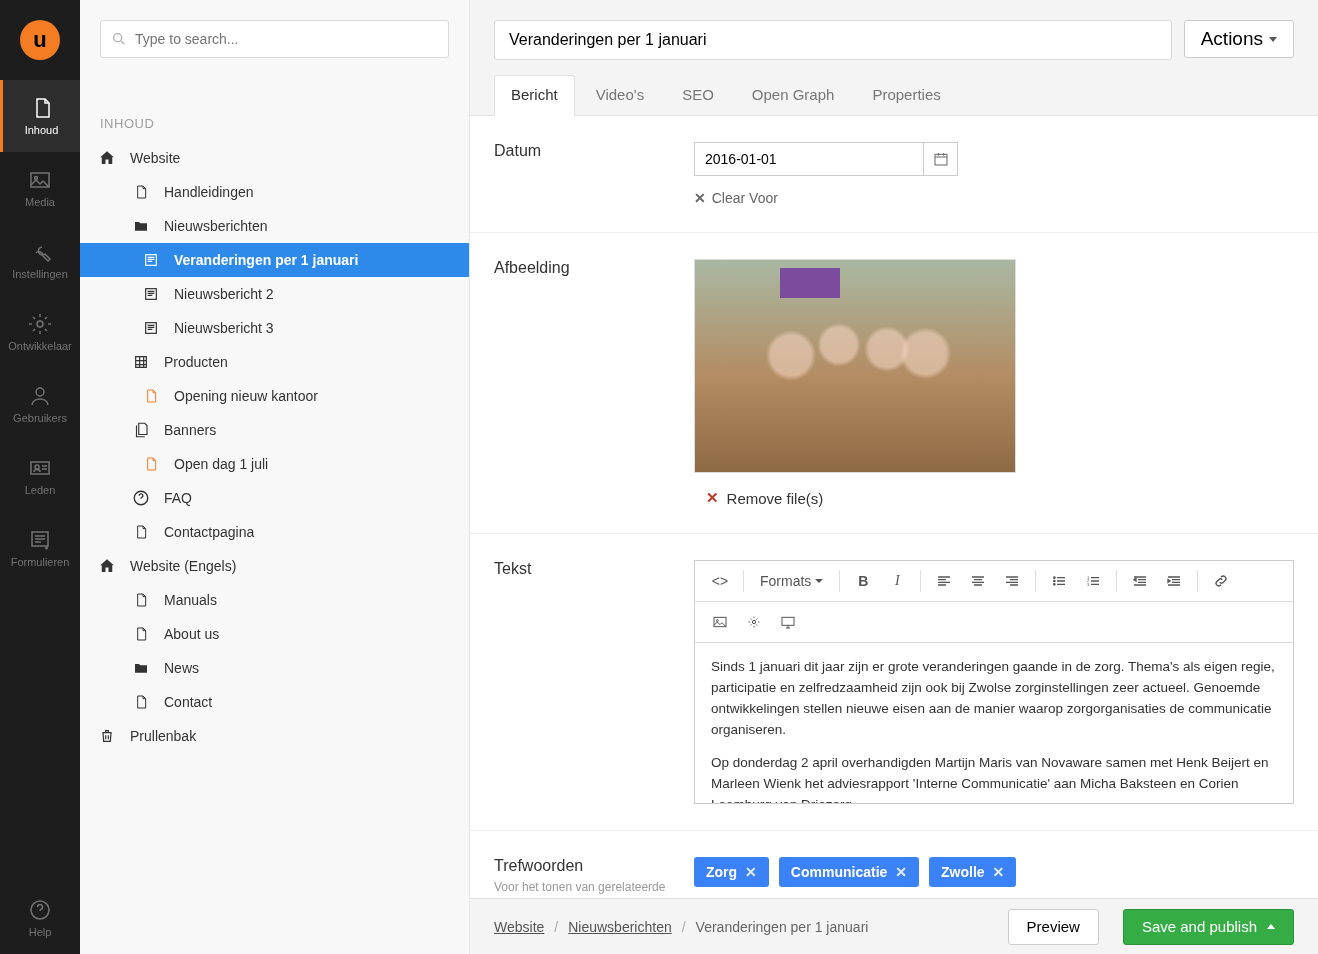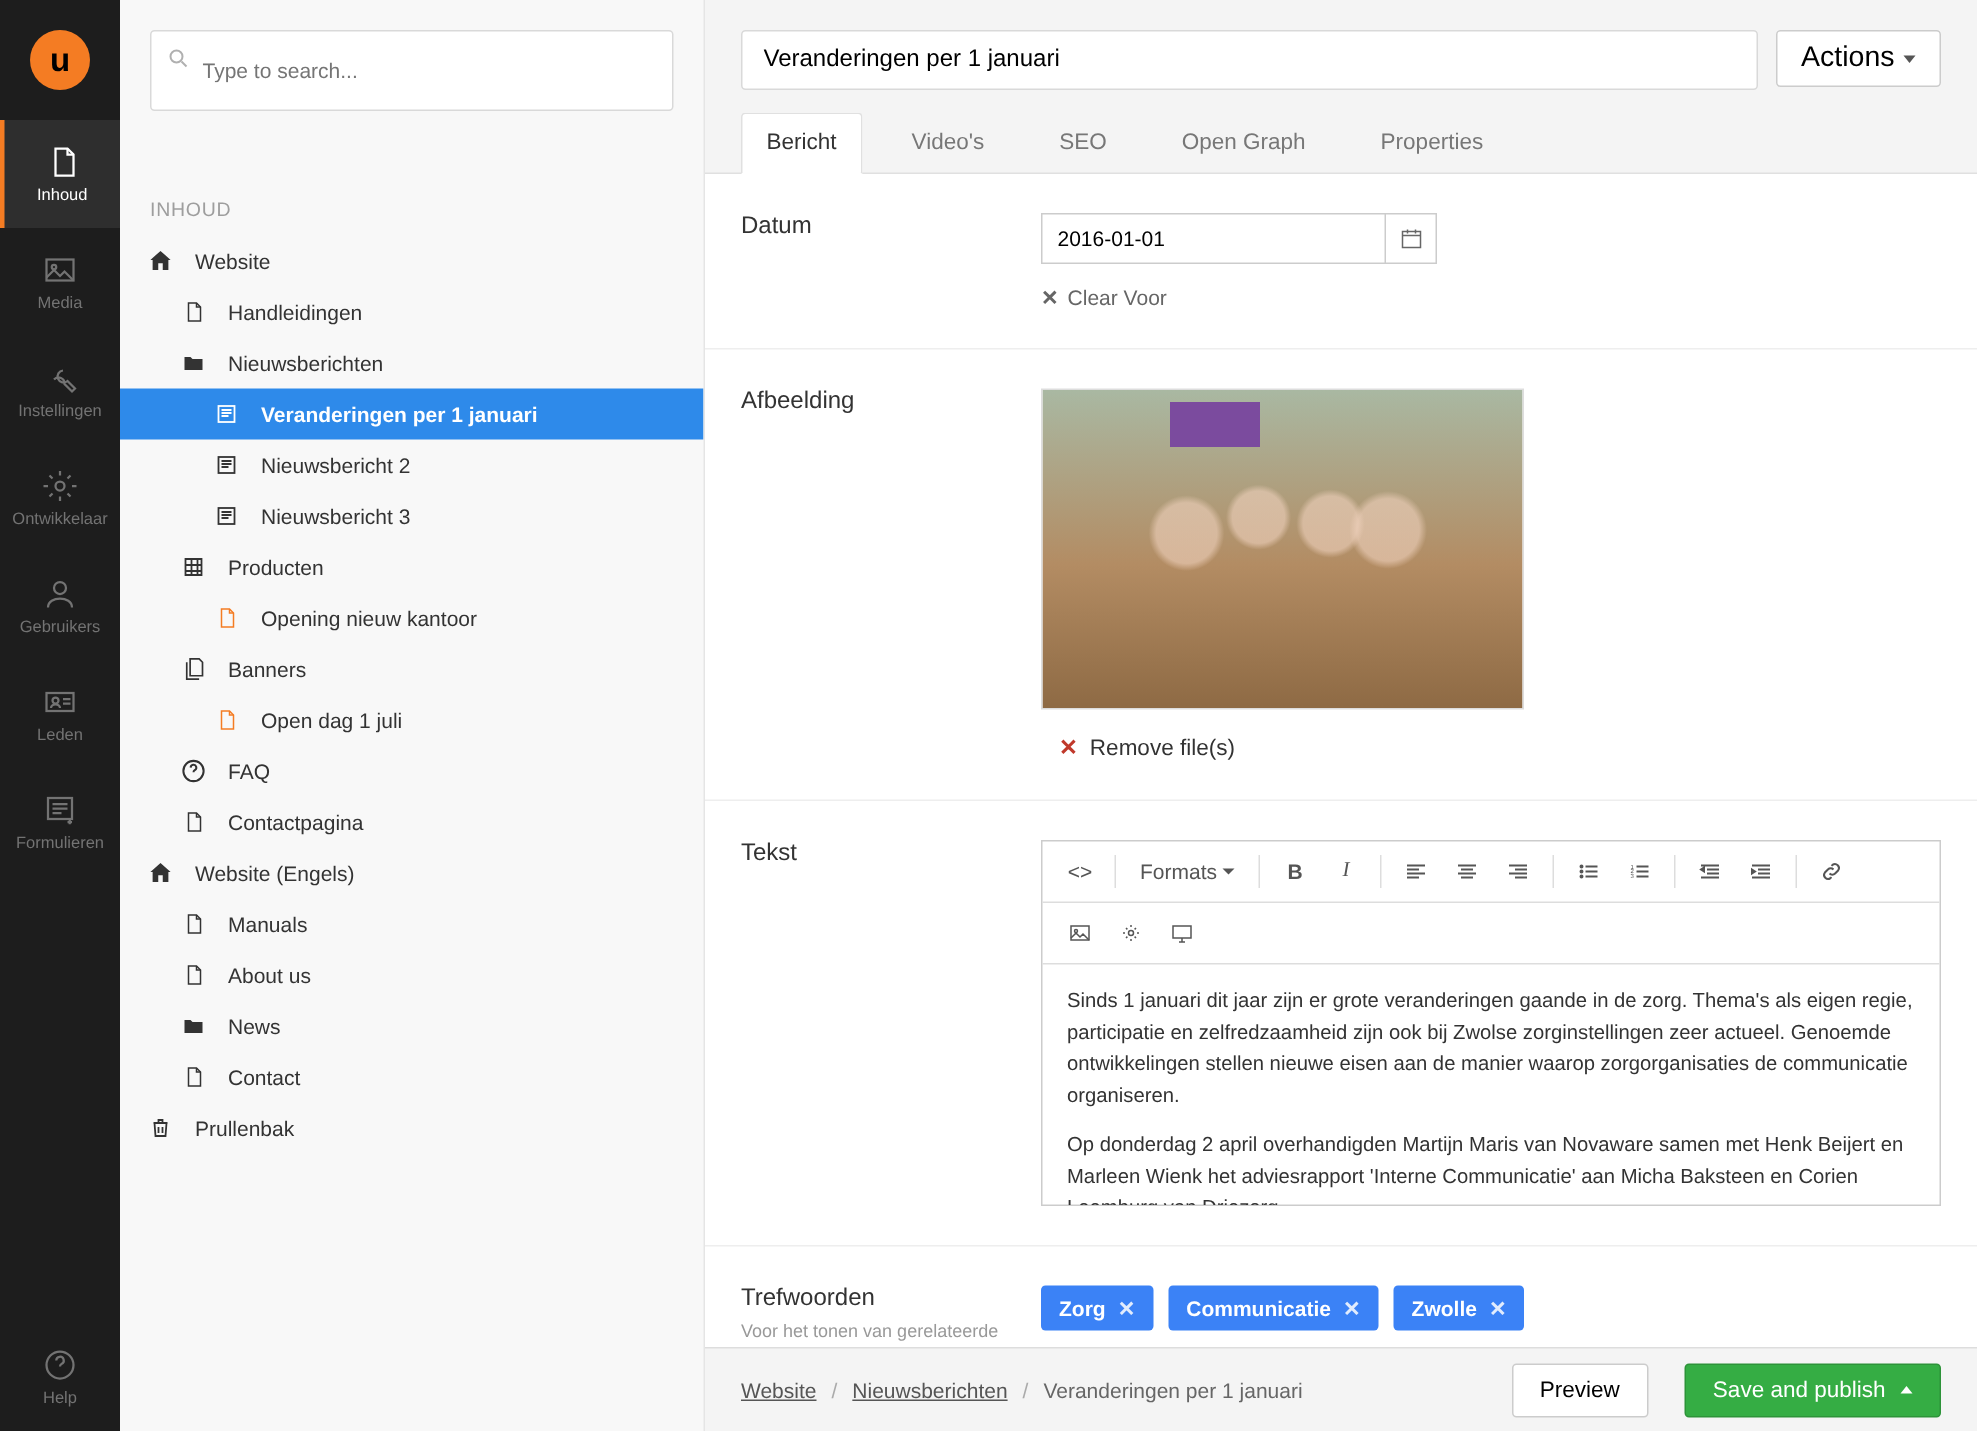--- a/index.html
+++ b/index.html
@@ -11,38 +11,38 @@
 .rail-logo { height: 80px; display: flex; align-items: center; justify-content: center; }
 .rail-logo-circle { width: 40px; height: 40px; border-radius: 50%; background: #f47c23; display: flex; align-items: center; justify-content: center; color: #000; font-weight: bold; font-size: 22px; }
 .rail-item { height: 72px; display: flex; flex-direction: column; align-items: center; justify-content: center; color: #737373; cursor: pointer; font-size: 11px; gap: 4px; }
 .rail-item.active { background: #2e2e2e; color: #fff; border-left: 3px solid #f47c23; }
 .rail-item svg, .rail-item .rail-icon { width: 24px; height: 24px; }
 .rail-spacer { flex: 1; }
 
 
 .sidebar { width: 390px; background: #f8f8f8; border-right: 1px solid #e5e5e5; padding: 20px 0 0 0; display: flex; flex-direction: column; }
 .search-wrap { padding: 0 20px 18px 20px; }
-.search { width: 100%; height: 54px; border: 1px solid #d9d9d9; border-radius: 3px; padding: 0 12px 0 34px; font-size: 14px; background: #fff; color: #555; }
+.search { width: 100%; height: 38px; border: 1px solid #d9d9d9; border-radius: 3px; padding: 0 12px 0 34px; font-size: 14px; background: #fff; color: #555; }
 .search-rel { position: relative; }
 .search-icon { position: absolute; left: 11px; top: 11px; color: #b0b0b0; }
 .section-label { padding: 40px 20px 10px 20px; color: #9e9e9e; font-size: 13px; letter-spacing: 0.5px; }
 .tree { flex:1; overflow-y:auto; }
 .tree-item { display: flex; align-items: center; height: 34px; padding: 0 12px; cursor: pointer; color: #333; gap: 14px; }
 .tree-item.selected { background: #2e8aea; color: #fff; font-weight: 600; }
 .tree-item .ti-icon { width: 18px; height: 18px; flex-shrink: 0; display:flex; align-items:center; justify-content:center; }
 .indent-0 { padding-left: 18px; }
-.indent-1 { padding-left: 40px; }
+.indent-1 { padding-left: 52px; }
 .indent-2 { padding-left: 62px; }
 
 
 .main { flex: 1; display: flex; flex-direction: column; background: #f4f4f4; position:relative; }
 .topbar { padding: 20px 24px 0 24px; background: #f4f4f4; display:flex; gap:12px; align-items:flex-start; }
 .title-input { flex:1; height: 40px; padding: 0 14px; font-size: 16px; border: 1px solid #d9d9d9; border-radius: 3px; background: #fff; }
 .actions-btn { height: 38px; padding: 0 16px; background: #fff; border: 1px solid #ccc; border-radius: 3px; font-size: 19px; cursor:pointer; display:flex; align-items:center; gap:6px; }
-.tabs { display: flex; gap: 16px; padding: 14px 24px 0 24px; border-bottom: 1px solid #e0e0e0; }
+.tabs { display: flex; gap: 4px; padding: 14px 24px 0 24px; border-bottom: 1px solid #e0e0e0; }
 .tab { padding: 10px 16px 12px 16px; color: #777; cursor: pointer; font-size: 15px; border:1px solid transparent; border-bottom:none; position:relative; top:1px; }
 .tab.active { background: #fff; color: #333; border:1px solid #e0e0e0; border-bottom:1px solid #fff; border-radius:3px 3px 0 0; }
 .content { flex:1; overflow-y: auto; background: #fff; border-top:none; }
 .field { display: flex; padding: 26px 24px; border-bottom: 1px solid #eee; align-items: flex-start; }
 .field-label-col { width: 200px; flex-shrink:0; }
 .field-label { font-size: 16px; font-weight: 500; margin-bottom: 4px; }
 .field-desc { font-size: 12px; color: #999; line-height:1.4; }
 .field-body { flex:1; }
 .date-wrap { display:flex; align-items:center; }
 .date-input { width: 230px; height: 34px; border: 1px solid #ccc; padding: 0 10px; font-size: 14px; }

